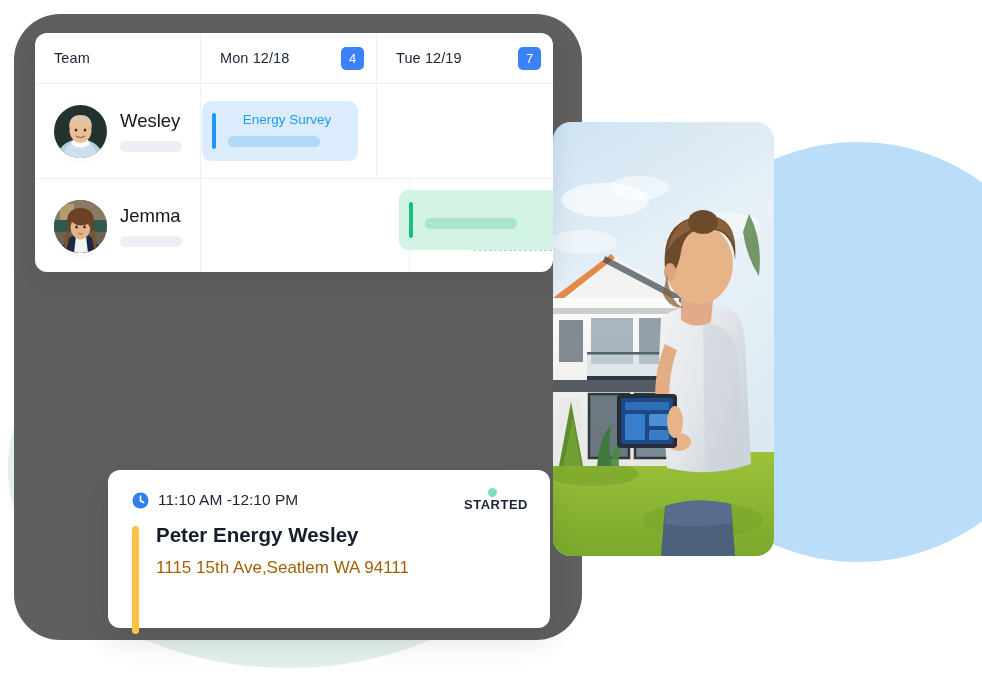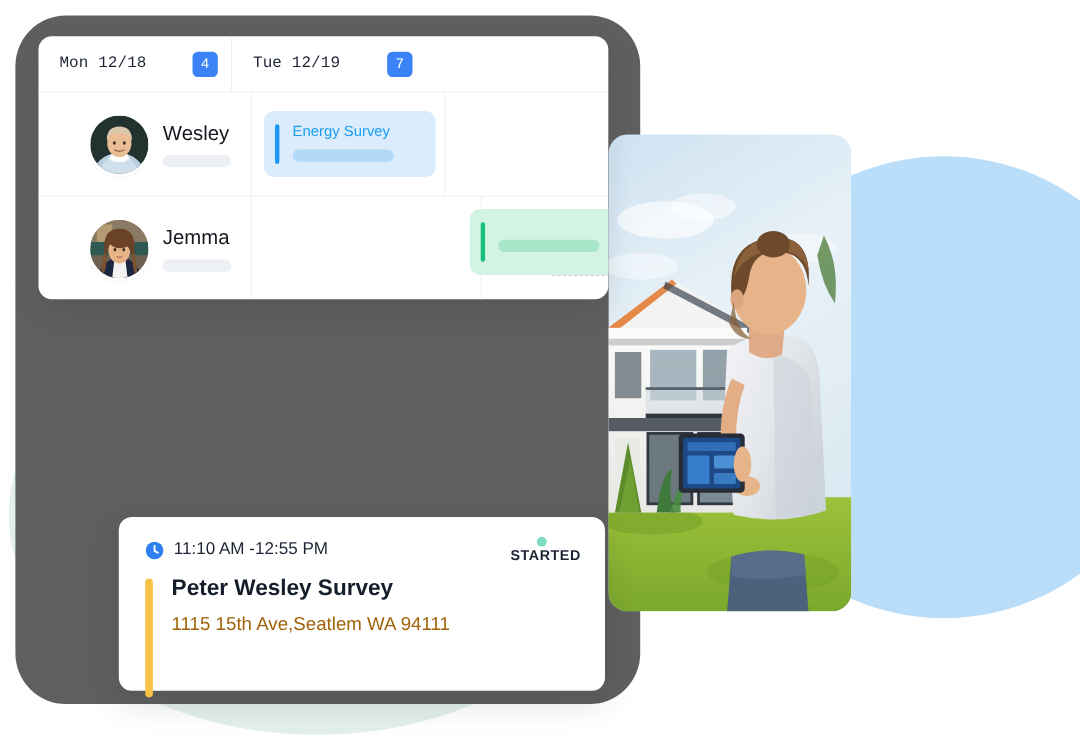--- a/index.html
+++ b/index.html
@@ -76,21 +76,20 @@
   }
   .sched-header {
     display: flex;
     height: 50px;
     border-bottom: 1px solid #edf1f5;
   }
   .sched-row {
     display: flex;
     height: 94px;
     border-bottom: 1px solid #edf1f5;
-    padding-left: 28px;
   }
   .sched-row:last-child { border-bottom: none; gap: 33px; }
 
   .col-team {
     width: 166px;
     flex: 0 0 166px;
     border-right: 1px solid #edf1f5;
     box-sizing: border-box;
     display: flex;
     align-items: center;
@@ -112,21 +111,20 @@
     padding-left: 19px;
     letter-spacing: 0.1px;
   }
   .head-day {
     display: flex;
     align-items: center;
     justify-content: space-between;
     width: 100%;
     padding: 0 12px 0 14px;
     box-sizing: border-box;
-    font-family: Liberation Mono, monospace;
   }
   .day-badge {
     background: #3b82f6;
     color: #ffffff;
     font-size: 13px;
     width: 23px;
     height: 23px;
     border-radius: 5px;
     display: flex;
     align-items: center;
@@ -187,25 +185,26 @@
     line-height: 1.1;
   }
   .event-sub {
     margin-left: 12px;
     margin-top: 9px;
     height: 11px;
     border-radius: 6px;
     width: 92px;
   }
   #event-energy {
-    left: 11px;
+    left: 1px;
     top: 17px;
     width: 156px;
     height: 60px;
     background: #dbedfd;
+    text-align: center;
   }
   #event-energy .bar { background: #2196f3; }
   #event-energy .event-title { color: #1b9df3; }
   #event-energy .event-sub { background: #b3d9f8; }
 
   #event-appliance {
     left: -44px;
     top: 11px;
     width: 160px;
     height: 60px;
@@ -434,20 +433,23 @@
       <rect x="96" y="292" width="20" height="12" rx="1.5" fill="#58a0e8" opacity="0.8"></rect>
       <rect x="96" y="308" width="20" height="10" rx="1.5" fill="#4791dd" opacity="0.7"></rect>
 
       <ellipse cx="122" cy="300" rx="8" ry="16" fill="#e7b489"></ellipse>
     </svg>
   </div>
 
   <div id="schedule-card">
 
     <div class="sched-header">
+      <div class="col-team">
+        <span class="head-label">Team</span>
+      </div>
       <div class="col-day">
         <div class="head-day">
           <span class="head-label" style="padding-left:5px">Mon 12/18</span>
           <span class="day-badge">4</span>
         </div>
       </div>
       <div class="col-day">
         <div class="head-day">
           <span class="head-label" style="padding-left:5px">Tue 12/19</span>
           <span class="day-badge">7</span>
@@ -531,28 +533,28 @@
 
   <div id="job-card">
     <div class="job-top">
       <div class="job-time">
         <span class="clock">
           <svg width="17" height="17" viewBox="0 0 17 17">
             <circle cx="8.5" cy="8.5" r="8" fill="#2e7ff0"></circle>
             <path d="M8.5 4.2 V8.8 L11.6 10.6" stroke="#ffffff" stroke-width="1.7" stroke-linecap="round" fill="none"></path>
           </svg>
         </span>
-        <span>11:10 AM -12:55 PM</span>
+        <span>11:10 AM -12:10 PM</span>
       </div>
       <div class="job-status">
         <span class="status-dot"></span>
         <span>STARTED</span>
       </div>
     </div>
 
     <div class="job-body">
       <div id="job-accent"></div>
-      <div class="job-title">Peter Wesley Survey</div>
+      <div class="job-title">Peter Energy Wesley</div>
       <div class="job-address">1115 15th Ave,Seatlem WA 94111</div>
     </div>
   </div>
 
 </div>
 
 </body></html>

